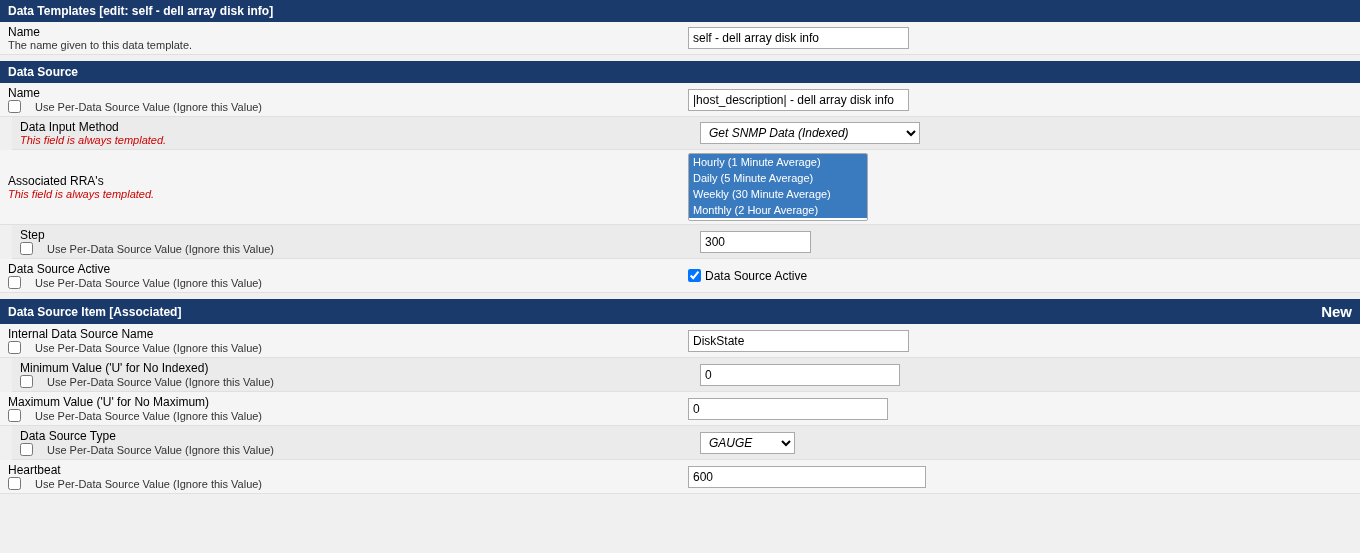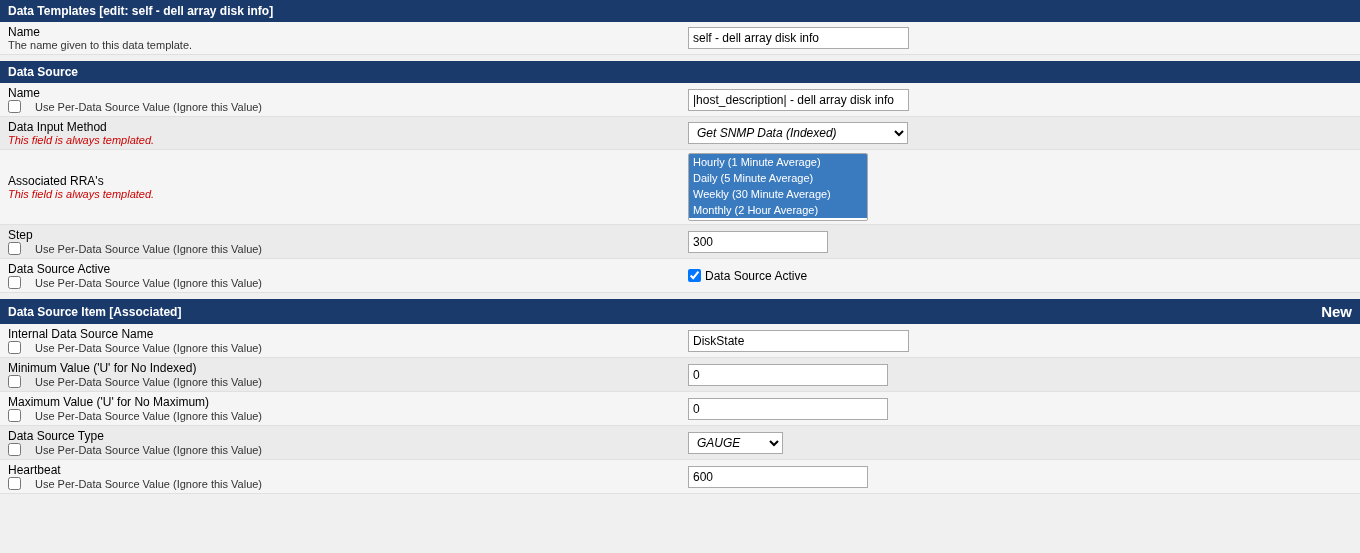--- a/index.html
+++ b/index.html
@@ -28,20 +28,21 @@
       display: flex;
       align-items: center;
       padding: 3px 8px;
       background: #f5f5f5;
       border-bottom: 1px solid #e0e0e0;
       min-height: 24px;
     }
 
     .form-row.alt {
       background: #ebebeb;
+      margin-left: 12px;
     }
 
     .label-col {
       width: 680px;
       min-width: 680px;
       padding-right: 10px;
     }
 
     .label-main {
       font-weight: normal;
@@ -189,21 +190,21 @@
 
 <div class="form-row alt">
   <div class="label-col">
     <div class="label-main">Step</div>
     <label class="label-checkbox">
       <input type="checkbox" style="">
       <span>Use Per-Data Source Value (Ignore this Value)</span>
     </label>
   </div>
   <div class="value-col">
-    <input type="text" class="text-input" value="300" style="width: 140px;">
+    <input type="text" class="text-input" value="300" style="width: 111px;">
   </div>
 </div>
 
 <div class="form-row">
   <div class="label-col">
     <div class="label-main">Data Source Active</div>
     <label class="label-checkbox">
       <input type="checkbox" style="">
       <span>Use Per-Data Source Value (Ignore this Value)</span>
     </label>
@@ -282,15 +283,15 @@
 
 <div class="form-row">
   <div class="label-col">
     <div class="label-main">Heartbeat</div>
     <label class="label-checkbox">
       <input type="checkbox" style="">
       <span>Use Per-Data Source Value (Ignore this Value)</span>
     </label>
   </div>
   <div class="value-col">
-    <input type="text" class="text-input" value="600" style="width: 180px;">
+    <input type="text" class="text-input" value="600" style="width: 238px;">
   </div>
 </div>
 
 </body></html>

